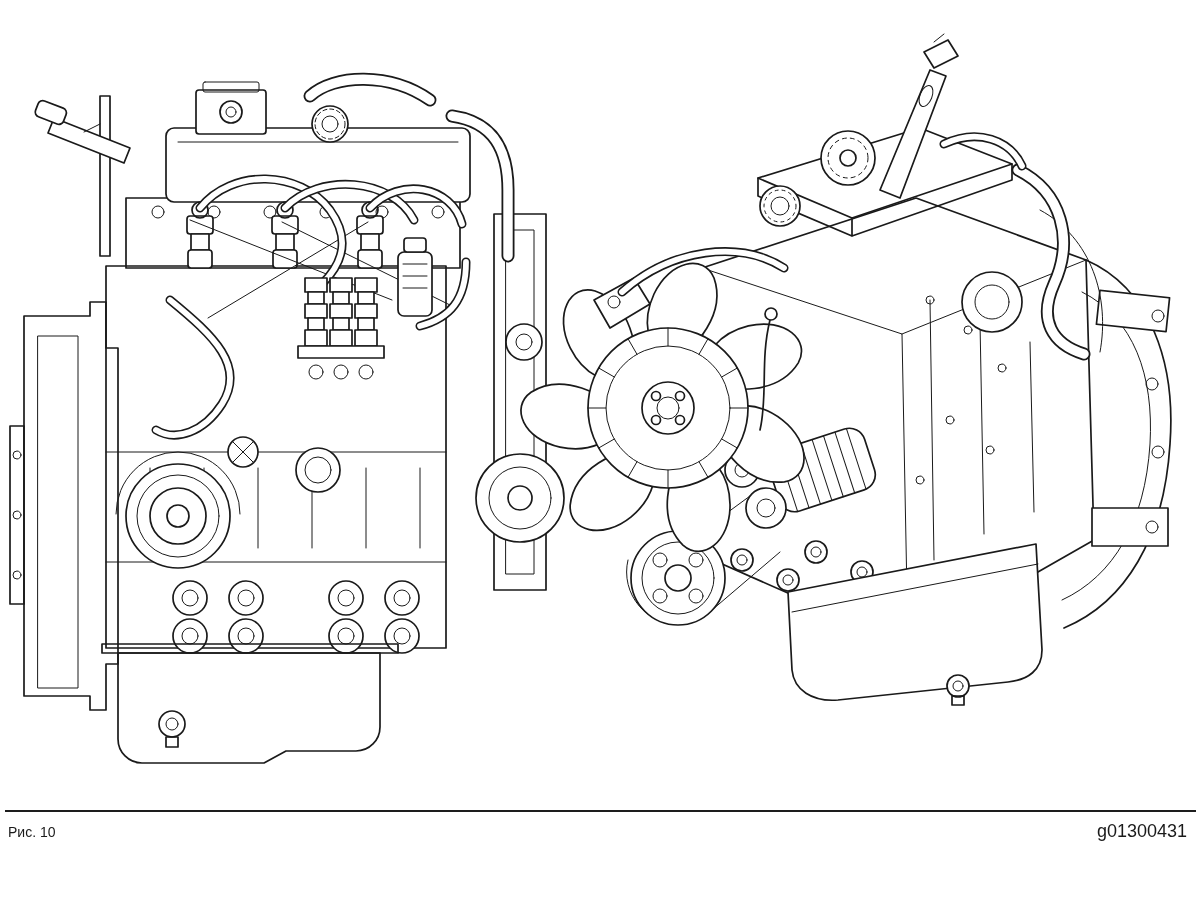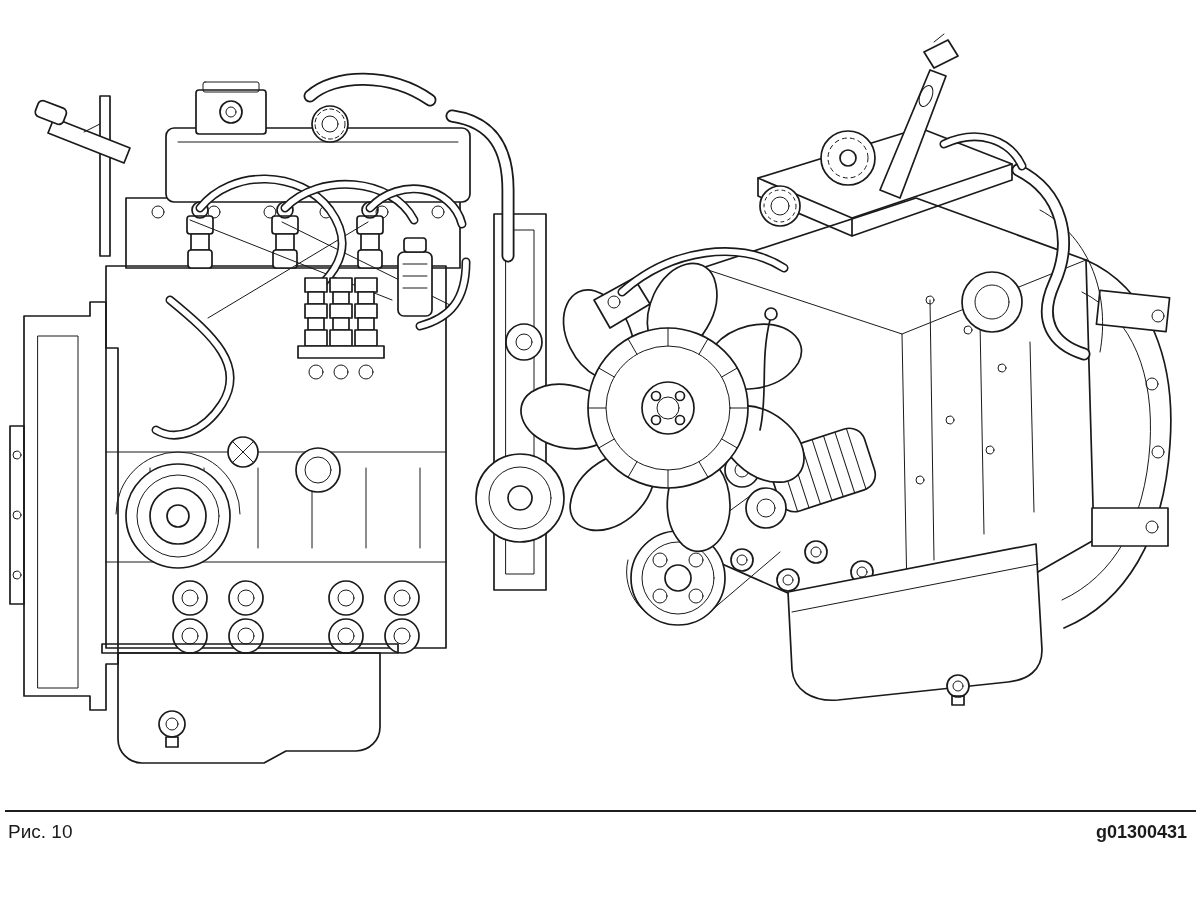--- a/index.html
+++ b/index.html
@@ -17,22 +17,22 @@
   .wf{fill:#ffffff;stroke:#1a1a1a;stroke-width:1.7;stroke-linejoin:round;}
   .to{fill:none;stroke:#1a1a1a;stroke-width:13;stroke-linecap:round;}
   .ti{fill:none;stroke:#ffffff;stroke-width:9.4;stroke-linecap:round;}
   .to2{fill:none;stroke:#1a1a1a;stroke-width:9;stroke-linecap:round;}
   .ti2{fill:none;stroke:#ffffff;stroke-width:5.8;stroke-linecap:round;}
 
   .sep{position:absolute;left:5px;top:810px;width:1191px;height:2px;background:#1d1d1d;}
   .caption{position:absolute;left:0;top:816px;width:1201px;}
   .cap-row1{display:flex;justify-content:space-between;align-items:baseline;
             padding:6px 14px 0 8px;}
-  .fig-label{font-size:19px;line-height:1.1;}
-  .img-id{font-size:18px;line-height:1.1;font-weight:bold;}
+  .fig-label{font-size:14px;line-height:1.1;}
+  .img-id{font-size:18px;line-height:1.1;}
   .cap-row2{padding:10px 8px 0 8px;font-size:19px;line-height:1.1;}
 </style>
 </head>
 <body>
 
 <div class="page">
 
   <svg class="art" width="1201" height="810" viewBox="0 0 1201 810" role="img">
     <defs>
       <path id="fanblade" d="M0,-46 C30,-58 58,-96 46,-130 C36,-154 2,-148 -14,-114 C-26,-88 -22,-60 0,-46 Z"></path>

